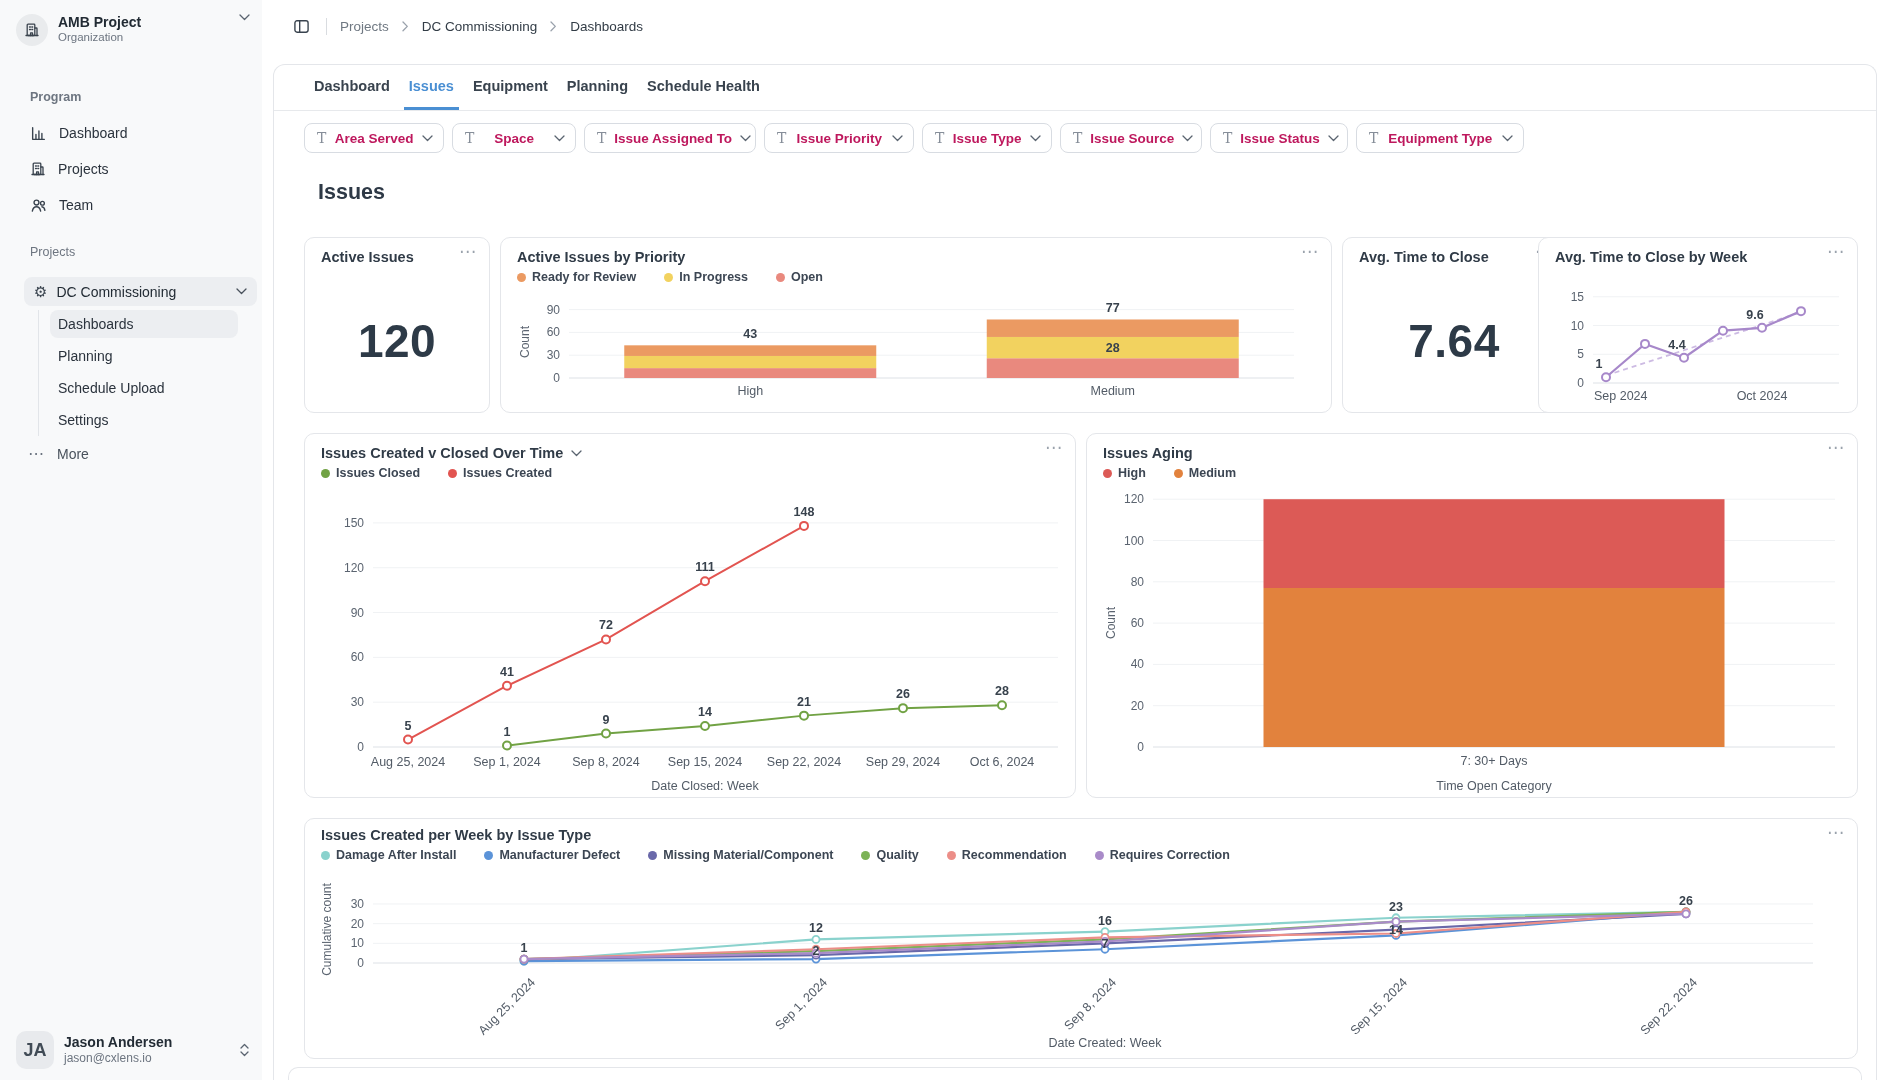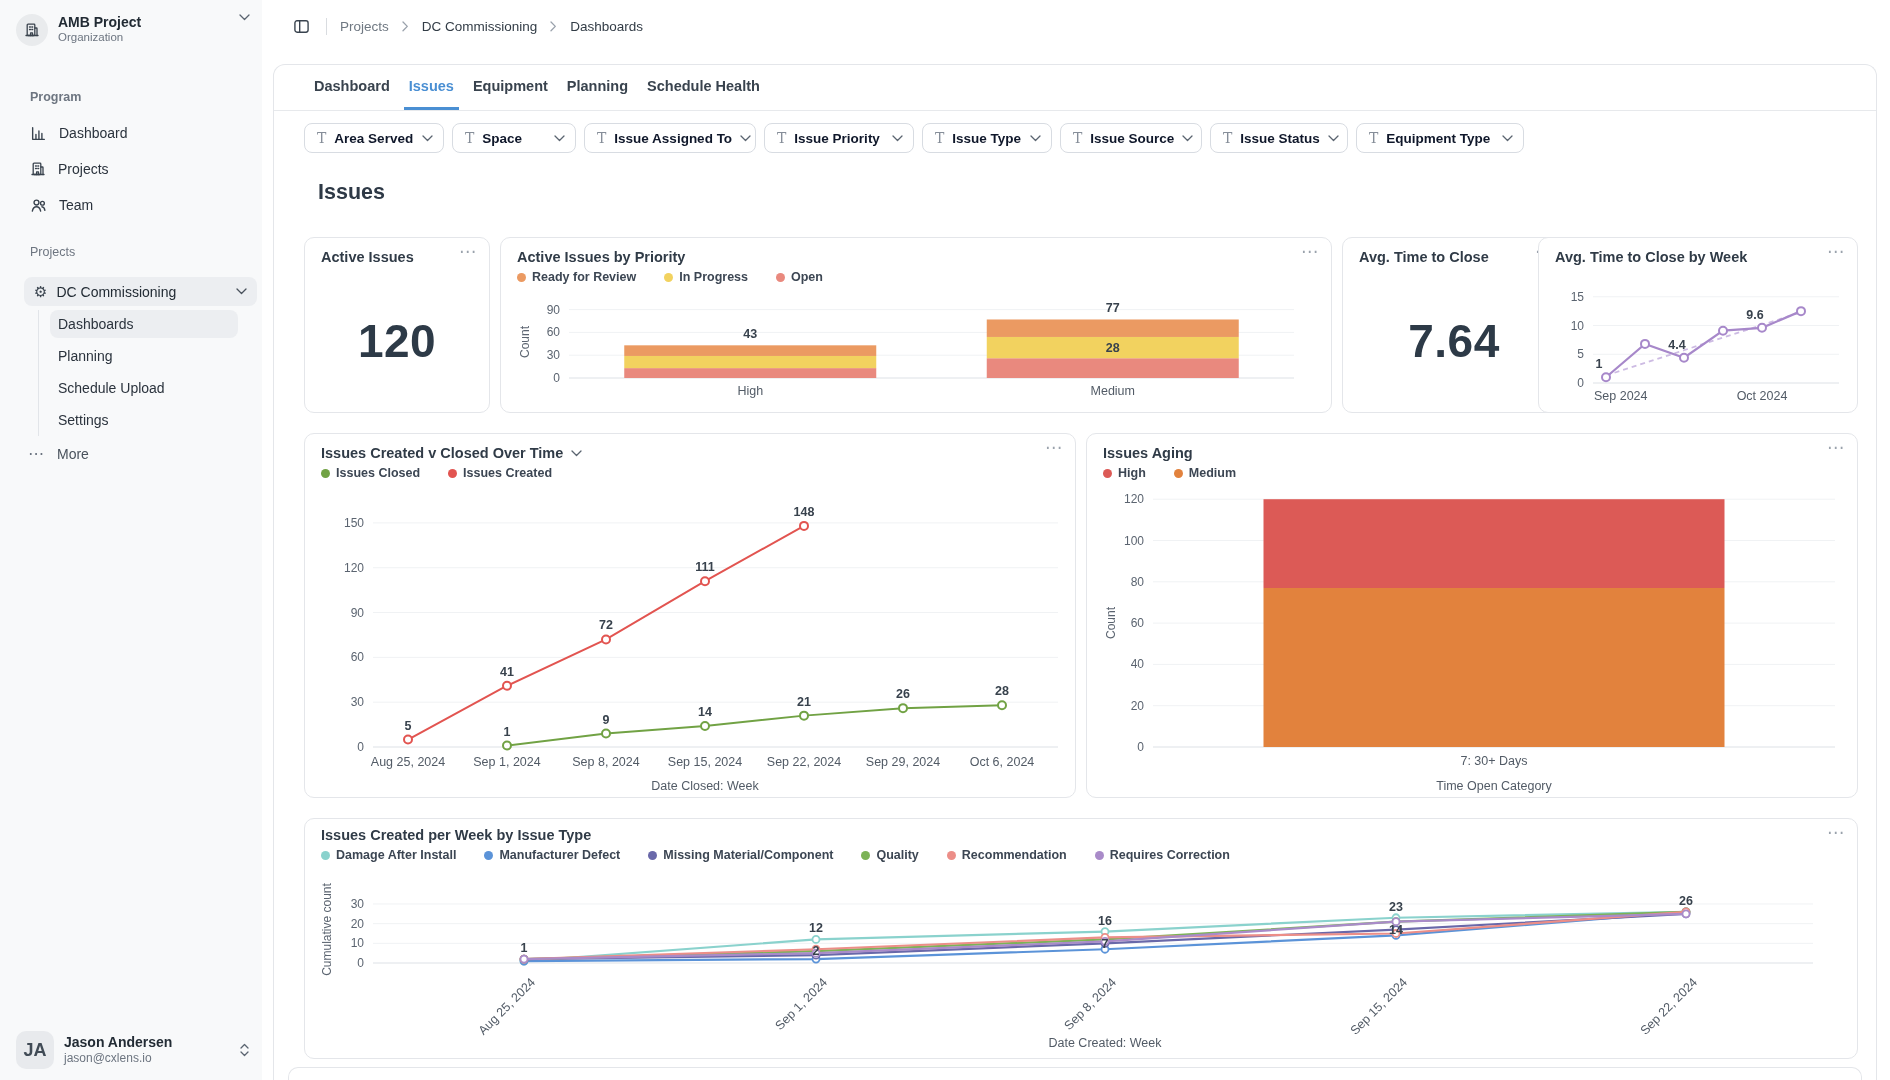--- a/index.html
+++ b/index.html
@@ -42,21 +42,21 @@
   .crumb-sep{color:#9aa2ac;display:flex;}
 
   
   .panel{position:absolute;left:273px;top:64px;width:1604px;height:1030px;background:#fff;border:1px solid #e4e6ea;border-bottom:none;border-radius:12px 12px 0 0;box-sizing:border-box;}
   .tabs{position:absolute;left:274px;top:65px;width:1602px;height:46px;display:flex;align-items:stretch;gap:9px;padding-left:35px;box-sizing:border-box;border-bottom:1px solid #e7e9ec;background:transparent;}
   .tab{display:flex;align-items:center;padding:0 5px;font-size:14.5px;font-weight:600;color:#39434e;border-bottom:3px solid transparent;cursor:pointer;white-space:nowrap;}
   .tab.active{color:#4a8fd3;border-bottom-color:#4a8fd3;}
   .filters{position:absolute;left:304px;top:123px;display:flex;gap:8px;}
   .pill{height:30px;box-sizing:border-box;display:flex;align-items:center;padding:0 10px 0 12px;border:1px solid #d8dce2;border-radius:8px;background:#fff;cursor:pointer;}
   .pill .ticon{font-family:"DejaVu Serif","Liberation Serif",serif;font-size:14px;color:#868e99;line-height:14px;}
-  .pill .lbl{flex:1;text-align:left;margin:0 8px;font-size:13.5px;font-weight:600;color:#0f172a;white-space:nowrap;}
+  .pill .lbl{flex:1;text-align:center;margin:0 8px;font-size:13.5px;font-weight:600;color:#be185d;white-space:nowrap;}
   .pill .chev{color:#5a6470;display:flex;}
   .page-title{position:absolute;left:318px;top:180px;font-size:21.5px;font-weight:700;color:#2e3946;}
 
   
   .card{position:absolute;background:#fff;border:1px solid #e4e6ea;border-radius:10px;box-sizing:border-box;}
   .card-title{position:absolute;left:16px;top:11px;font-size:14.5px;font-weight:700;color:#303b47;display:flex;align-items:center;gap:8px;white-space:nowrap;}
   .card-title .tchev{color:#5a6470;display:flex;}
   .card-menu{position:absolute;right:12px;top:4px;font-size:17px;color:#9aa2ac;letter-spacing:1px;cursor:pointer;line-height:20px;}
   .legend{position:absolute;left:16px;top:32px;display:flex;gap:28px;align-items:center;}
   .legend-item{display:flex;align-items:center;gap:6px;font-size:12.5px;font-weight:600;color:#3c4653;cursor:pointer;white-space:nowrap;}

